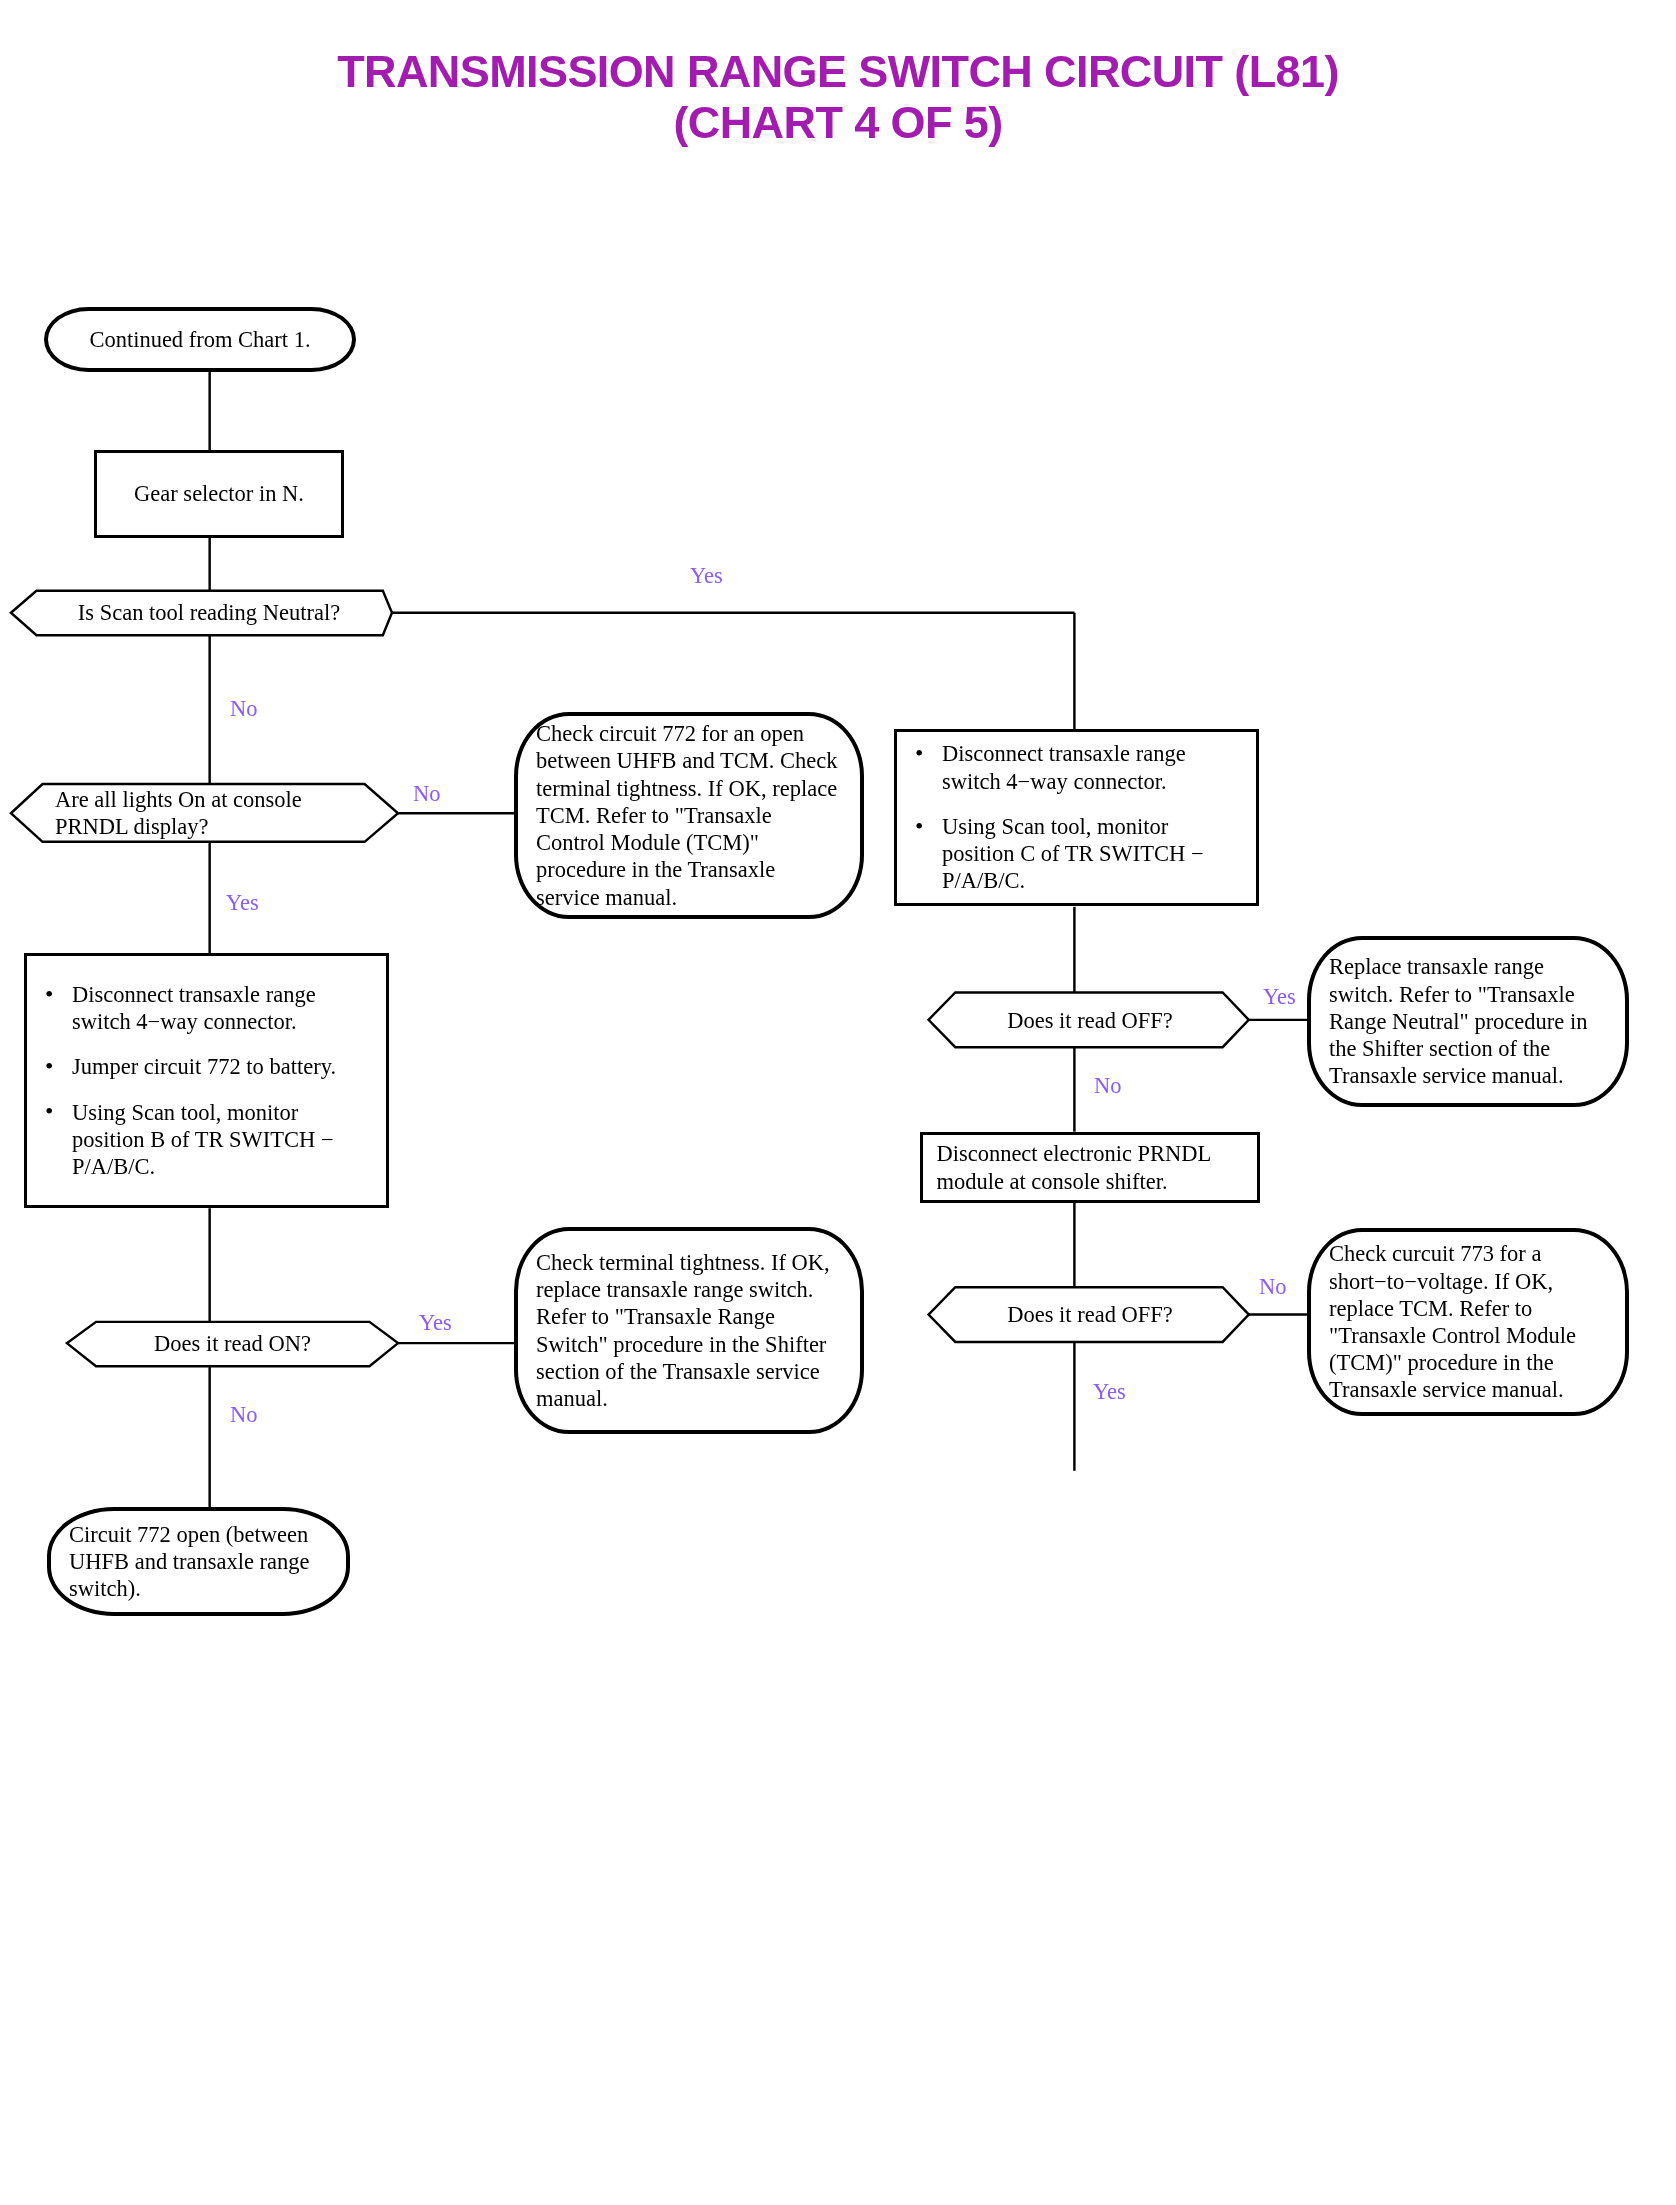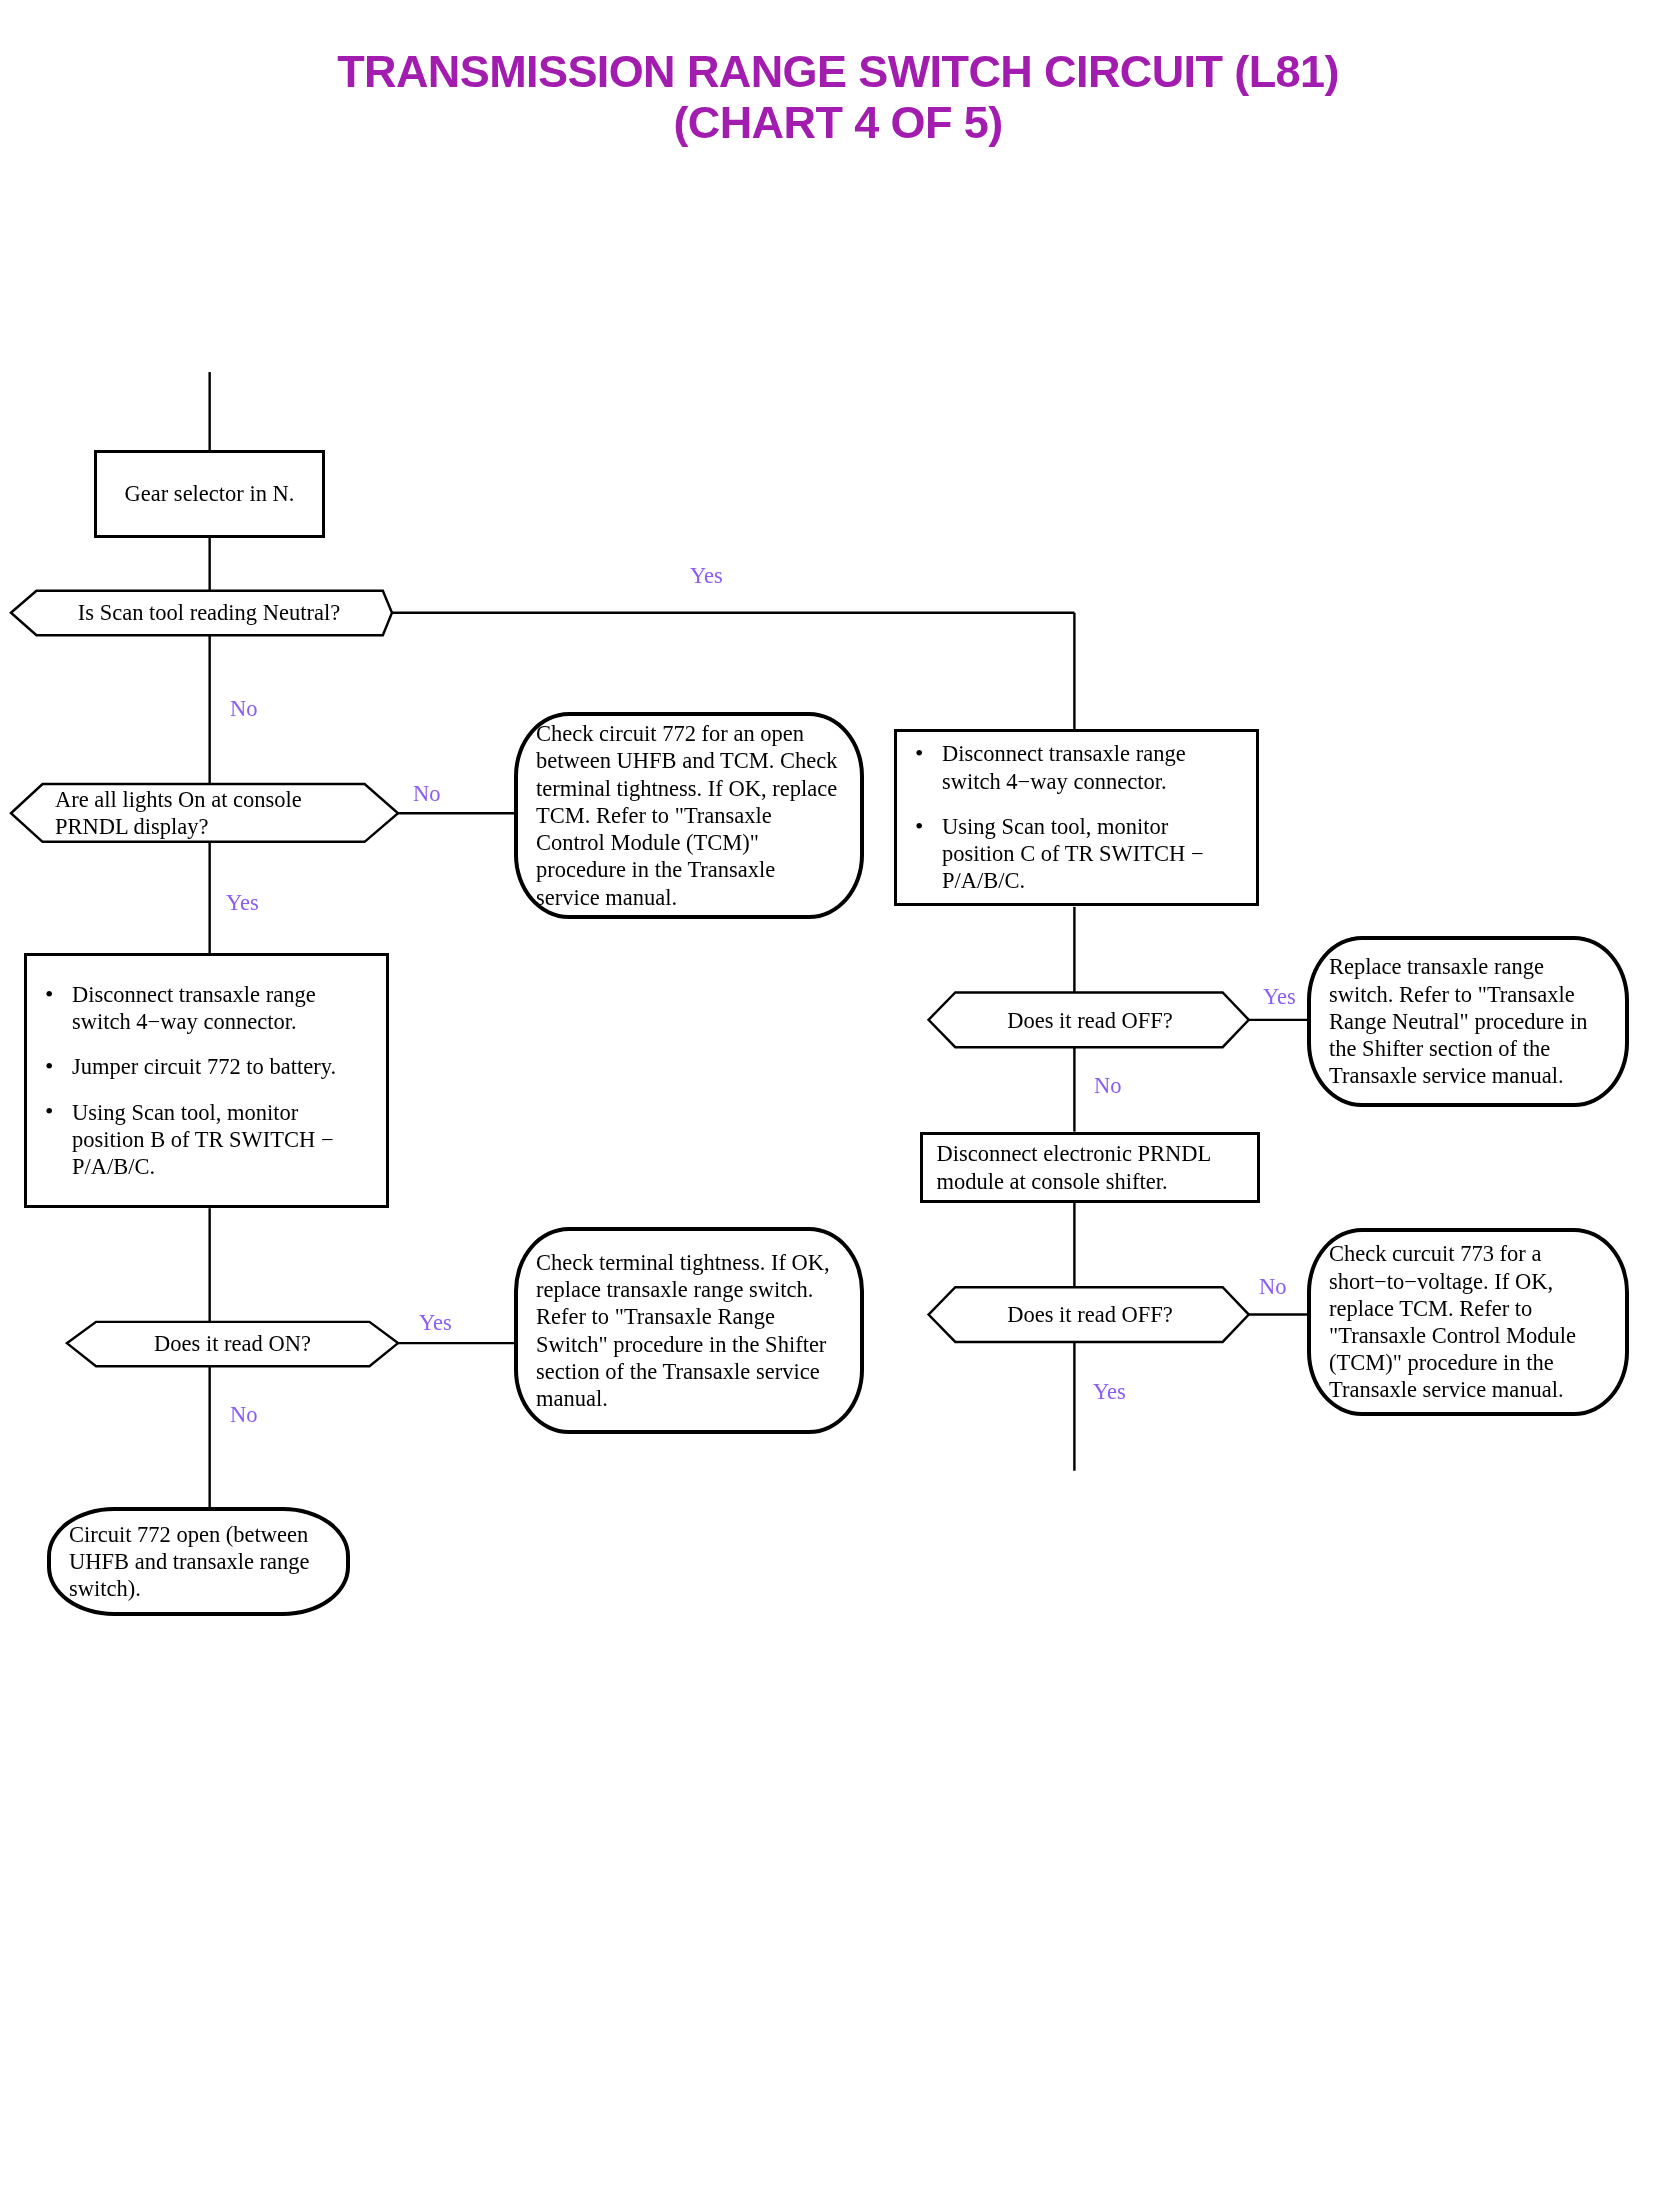--- a/index.html
+++ b/index.html
@@ -166,22 +166,25 @@
 
     <g fill="#ffffff" stroke="#000000" stroke-width="4">
       <polygon points="18,1008 60,972 630,972 645,1008 630,1045 60,1045"></polygon>
       <polygon points="18,1338 70,1290 600,1290 655,1338 600,1385 70,1385"></polygon>
       <polygon points="110,2210 158,2175 608,2175 655,2210 608,2248 158,2248"></polygon>
       <polygon points="1528,1678 1572,1633 2012,1633 2055,1678 2012,1723 1572,1723"></polygon>
       <polygon points="1528,2163 1572,2118 2012,2118 2055,2163 2012,2208 1572,2208"></polygon>
     </g>
   </svg>
 
-
-  <div class="node rect centered padded" style="left:94px; top:450px; width:231px; height:88px;">
+  <div class="node terminal centered padded" style="left:44px; top:307px; width:312px; height:65px;">
+    <div class="txt">Continued from Chart 1.</div>
+  </div>
+
+  <div class="node rect centered padded" style="left:94px; top:450px; width:250px; height:88px;">
     <div class="txt">Gear selector in N.</div>
   </div>
 
   <div class="decision-text decision-center" style="left:36px; top:591px; width:346px; height:44px; padding:0 11px;">
     <div class="txt">Is Scan tool reading Neutral?</div>
   </div>
 
   <div class="decision-text" style="left:55px; top:784px; width:316px; height:58px;">
     <div class="txt">Are all lights On at console PRNDL display?</div>
   </div>

